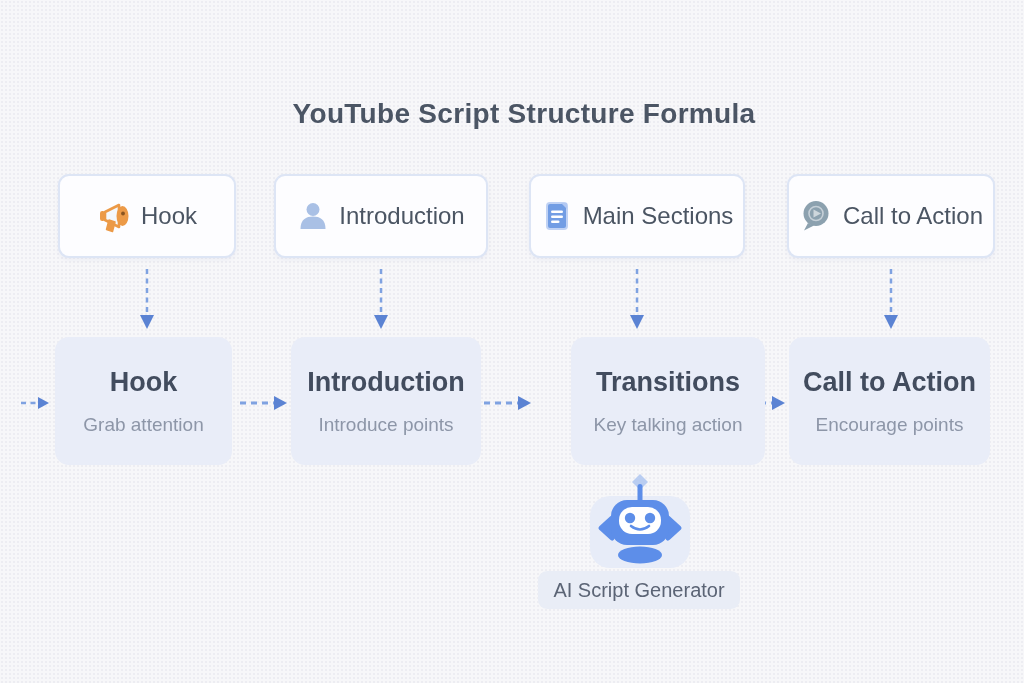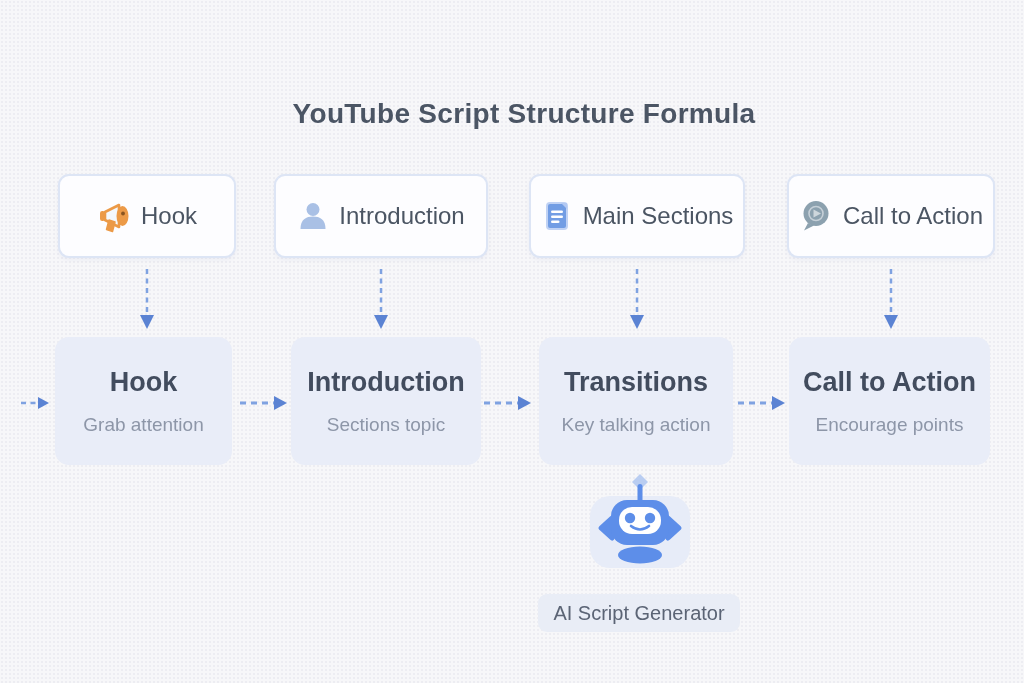--- a/index.html
+++ b/index.html
@@ -25,21 +25,21 @@
   .bottom-box{
     position:absolute;top:337px;height:128px;box-sizing:border-box;
     background:#e9edf8;border-radius:14px;
     display:flex;flex-direction:column;align-items:center;justify-content:center;gap:16px;
   }
   .bb-title{font-size:27px;font-weight:700;color:#424c5e;white-space:nowrap;}
   .bb-sub{font-size:19px;color:#8d96a8;white-space:nowrap;text-align:right;}
   .arrow{position:absolute;}
   .ai-wrap{position:absolute;left:578px;top:470px;width:124px;height:104px;}
   .ai-label{
-    position:absolute;left:538px;top:594px;width:202px;height:38px;
+    position:absolute;left:538px;top:571px;width:202px;height:38px;
     background:#e9edf6;border-radius:9px;
     display:flex;align-items:center;justify-content:center;
     font-size:20px;color:#5b6475;white-space:nowrap;
   }
 </style>
 </head>
 <body>
 
 <div class="canvas">
 
@@ -126,23 +126,23 @@
     <line x1="2" y1="9" x2="36" y2="9" stroke="#7fa2e1" stroke-width="2.8" stroke-dasharray="6 5"></line>
     <polygon points="36,2 36,16 49,9" fill="#5b83d3"></polygon>
   </svg>
 
   <div class="bottom-box" style="left:55px;width:177px;">
     <span class="bb-title">Hook</span>
     <span class="bb-sub">Grab attention</span>
   </div>
   <div class="bottom-box" style="left:291px;width:190px;">
     <span class="bb-title">Introduction</span>
-    <span class="bb-sub">Sections topic</span>
+    <span class="bb-sub">Introduce points</span>
   </div>
-  <div class="bottom-box" style="left:539px;width:194px;">
+  <div class="bottom-box" style="left:571px;width:194px;">
     <span class="bb-title">Transitions</span>
     <span class="bb-sub">Key talking action</span>
   </div>
   <div class="bottom-box" style="left:789px;width:201px;">
     <span class="bb-title">Call to Action</span>
     <span class="bb-sub">Encourage points</span>
   </div>
 
   <div class="ai-wrap">
     <svg width="124" height="104" viewBox="0 0 124 104">

